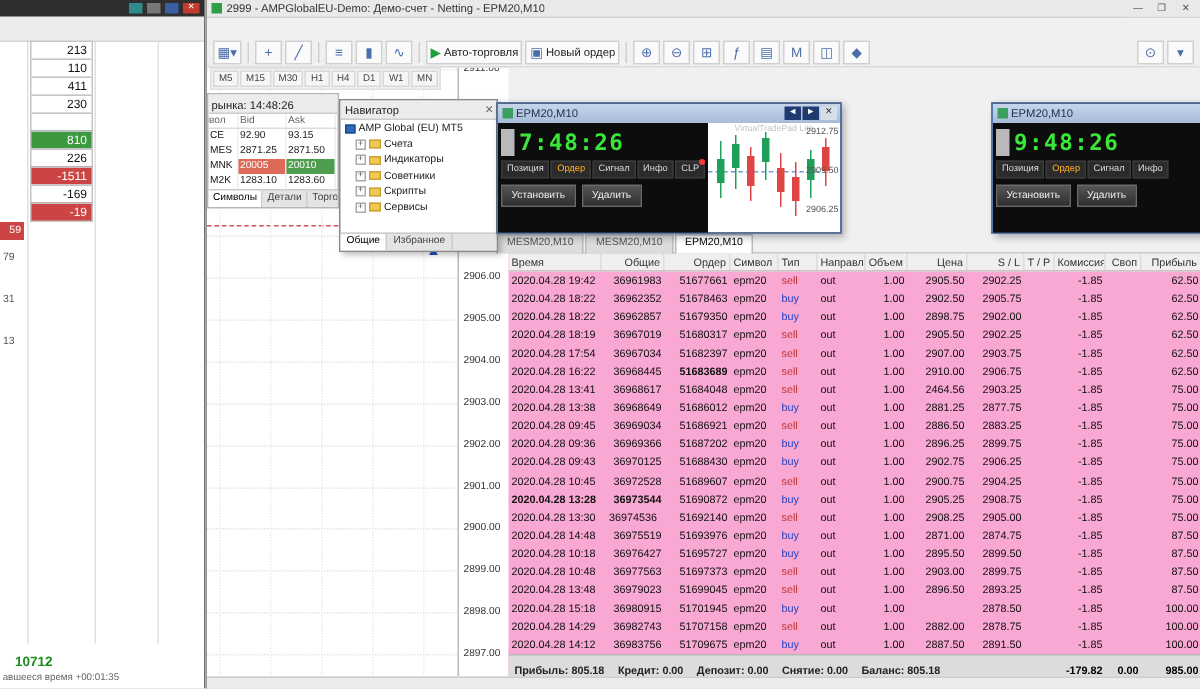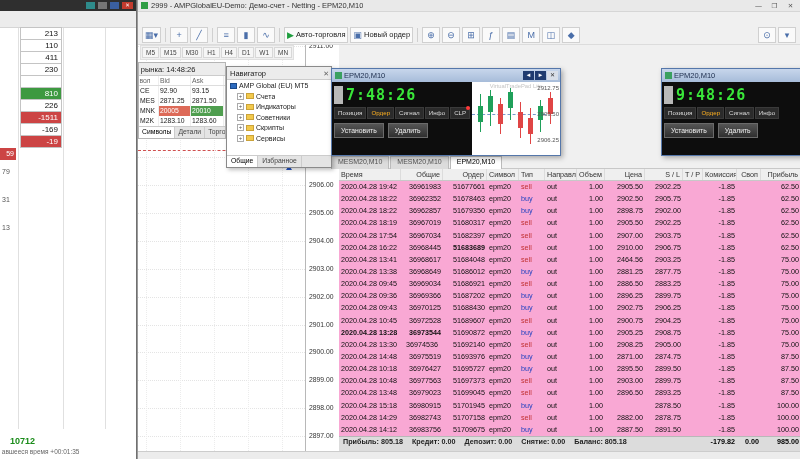--- a/index.html
+++ b/index.html
@@ -97,21 +97,21 @@
 
 .hist{position:absolute;left:201px;top:168px;width:462px;height:283px;background:#f9a8d4;z-index:1}
 .h-head{display:flex;height:13px;background:#efefef;border-top:1px solid #c8c8c8;border-bottom:1px solid #c8c8c8}
 .h-hc{font-size:7.2px;color:#333;padding:1px 2px;border-right:1px solid #dcdcdc;overflow:hidden;white-space:nowrap;flex:none}
 .h-body{position:absolute;top:13px;left:0;right:0;bottom:15px;overflow:hidden}
 .h-row{display:flex;height:12.15px}
 .h-c{font-size:7.2px;color:#111;padding:0 2px;overflow:hidden;white-space:nowrap;line-height:12px;flex:none}
 .al-r{text-align:right}
 .t-sell{color:#c03030}
 .t-buy{color:#2040c0}
-.h-foot{position:absolute;left:0;right:0;bottom:0;height:15px;background:#dcdcdc;border-top:1px solid #b8b8b8;display:flex;align-items:flex-start}
+.h-foot{position:absolute;left:0;right:0;bottom:0;height:15px;background:#dcdcdc;border-top:1px solid #b8b8b8;display:flex;align-items:flex-end}
 .f-sum{font-weight:bold;color:#222;margin-left:4px;white-space:nowrap;font-size:7.2px}
 .f-sum span{margin-right:9px}
 .f-cells{position:absolute;right:0;display:flex;font-weight:bold;font-size:7.2px}
 .f-cells div{flex:none;text-align:right;padding:0 2px}
 .statusbar{position:absolute;bottom:0;left:0;width:100%;height:8px;background:#ececec;border-top:1px solid #ccc;z-index:6}
 
 
 .ladder{position:absolute;left:0;top:0;width:137px;height:459px;background:#fff;border-right:1px solid #707070;z-index:10;overflow:hidden}
 .ladder-tb{height:11px;background:#2f2f2f;position:relative}
 .ladder-icons{position:absolute;right:3px;top:2px;display:flex;gap:3px}

